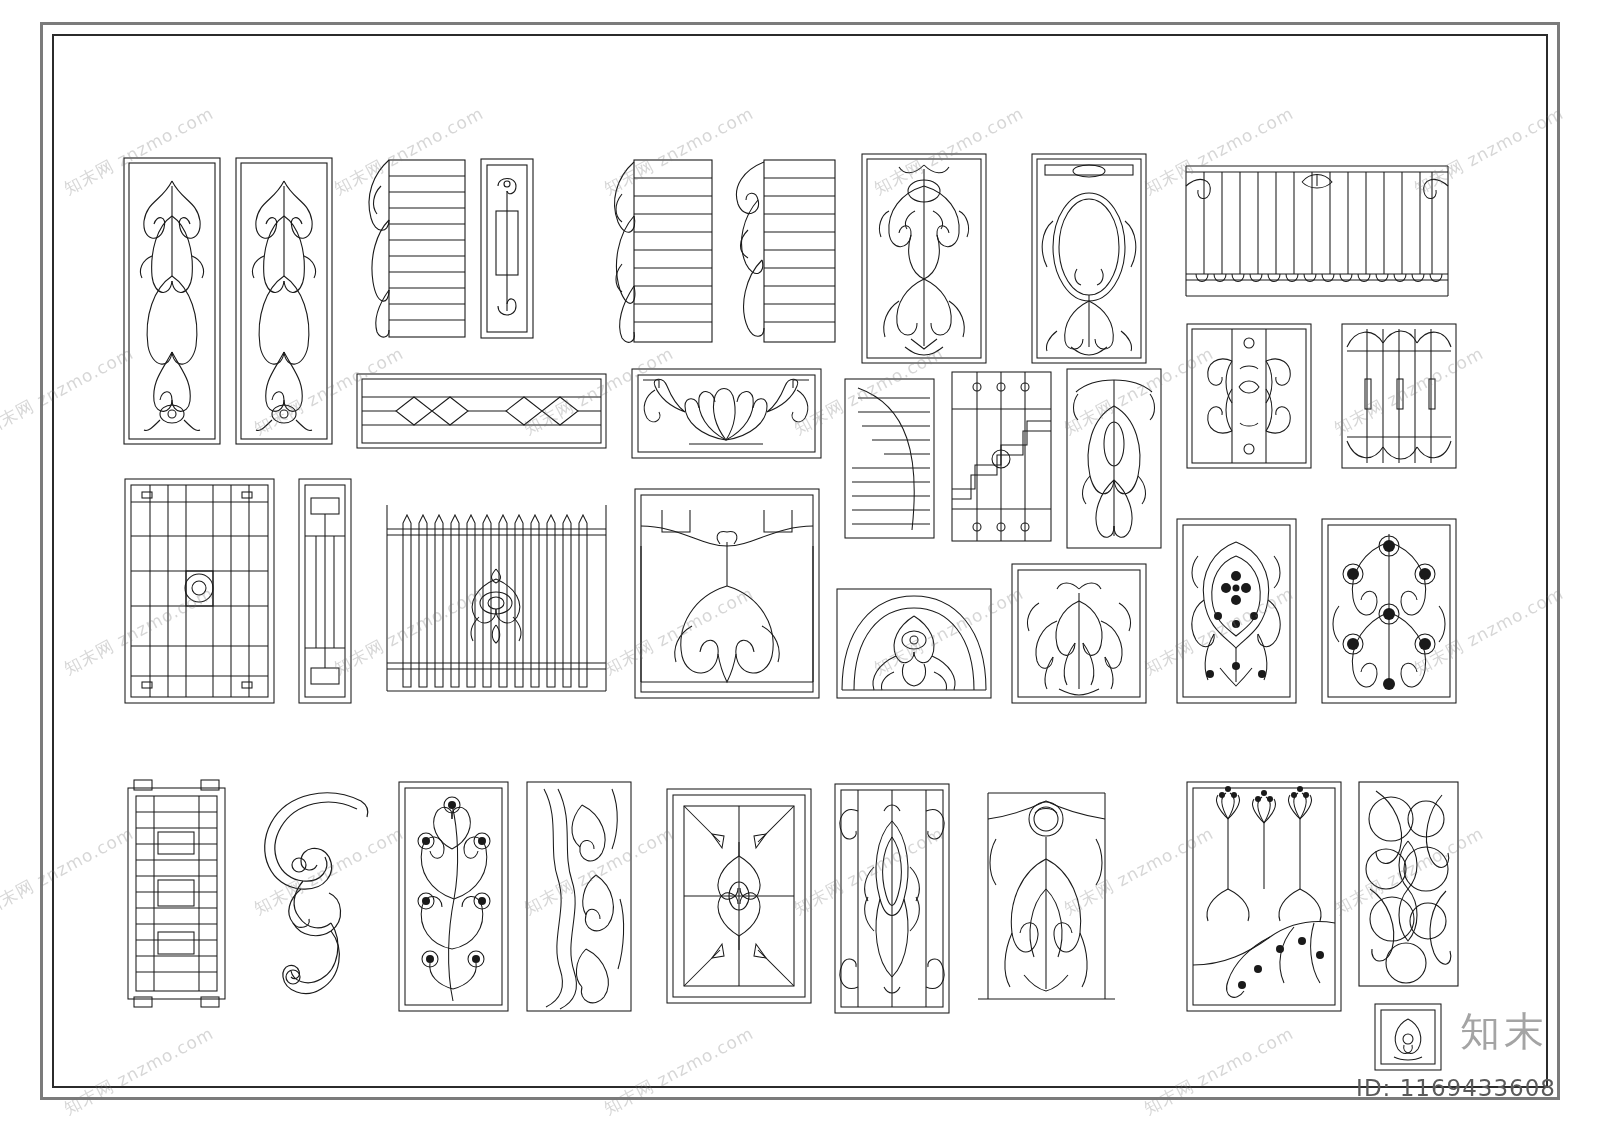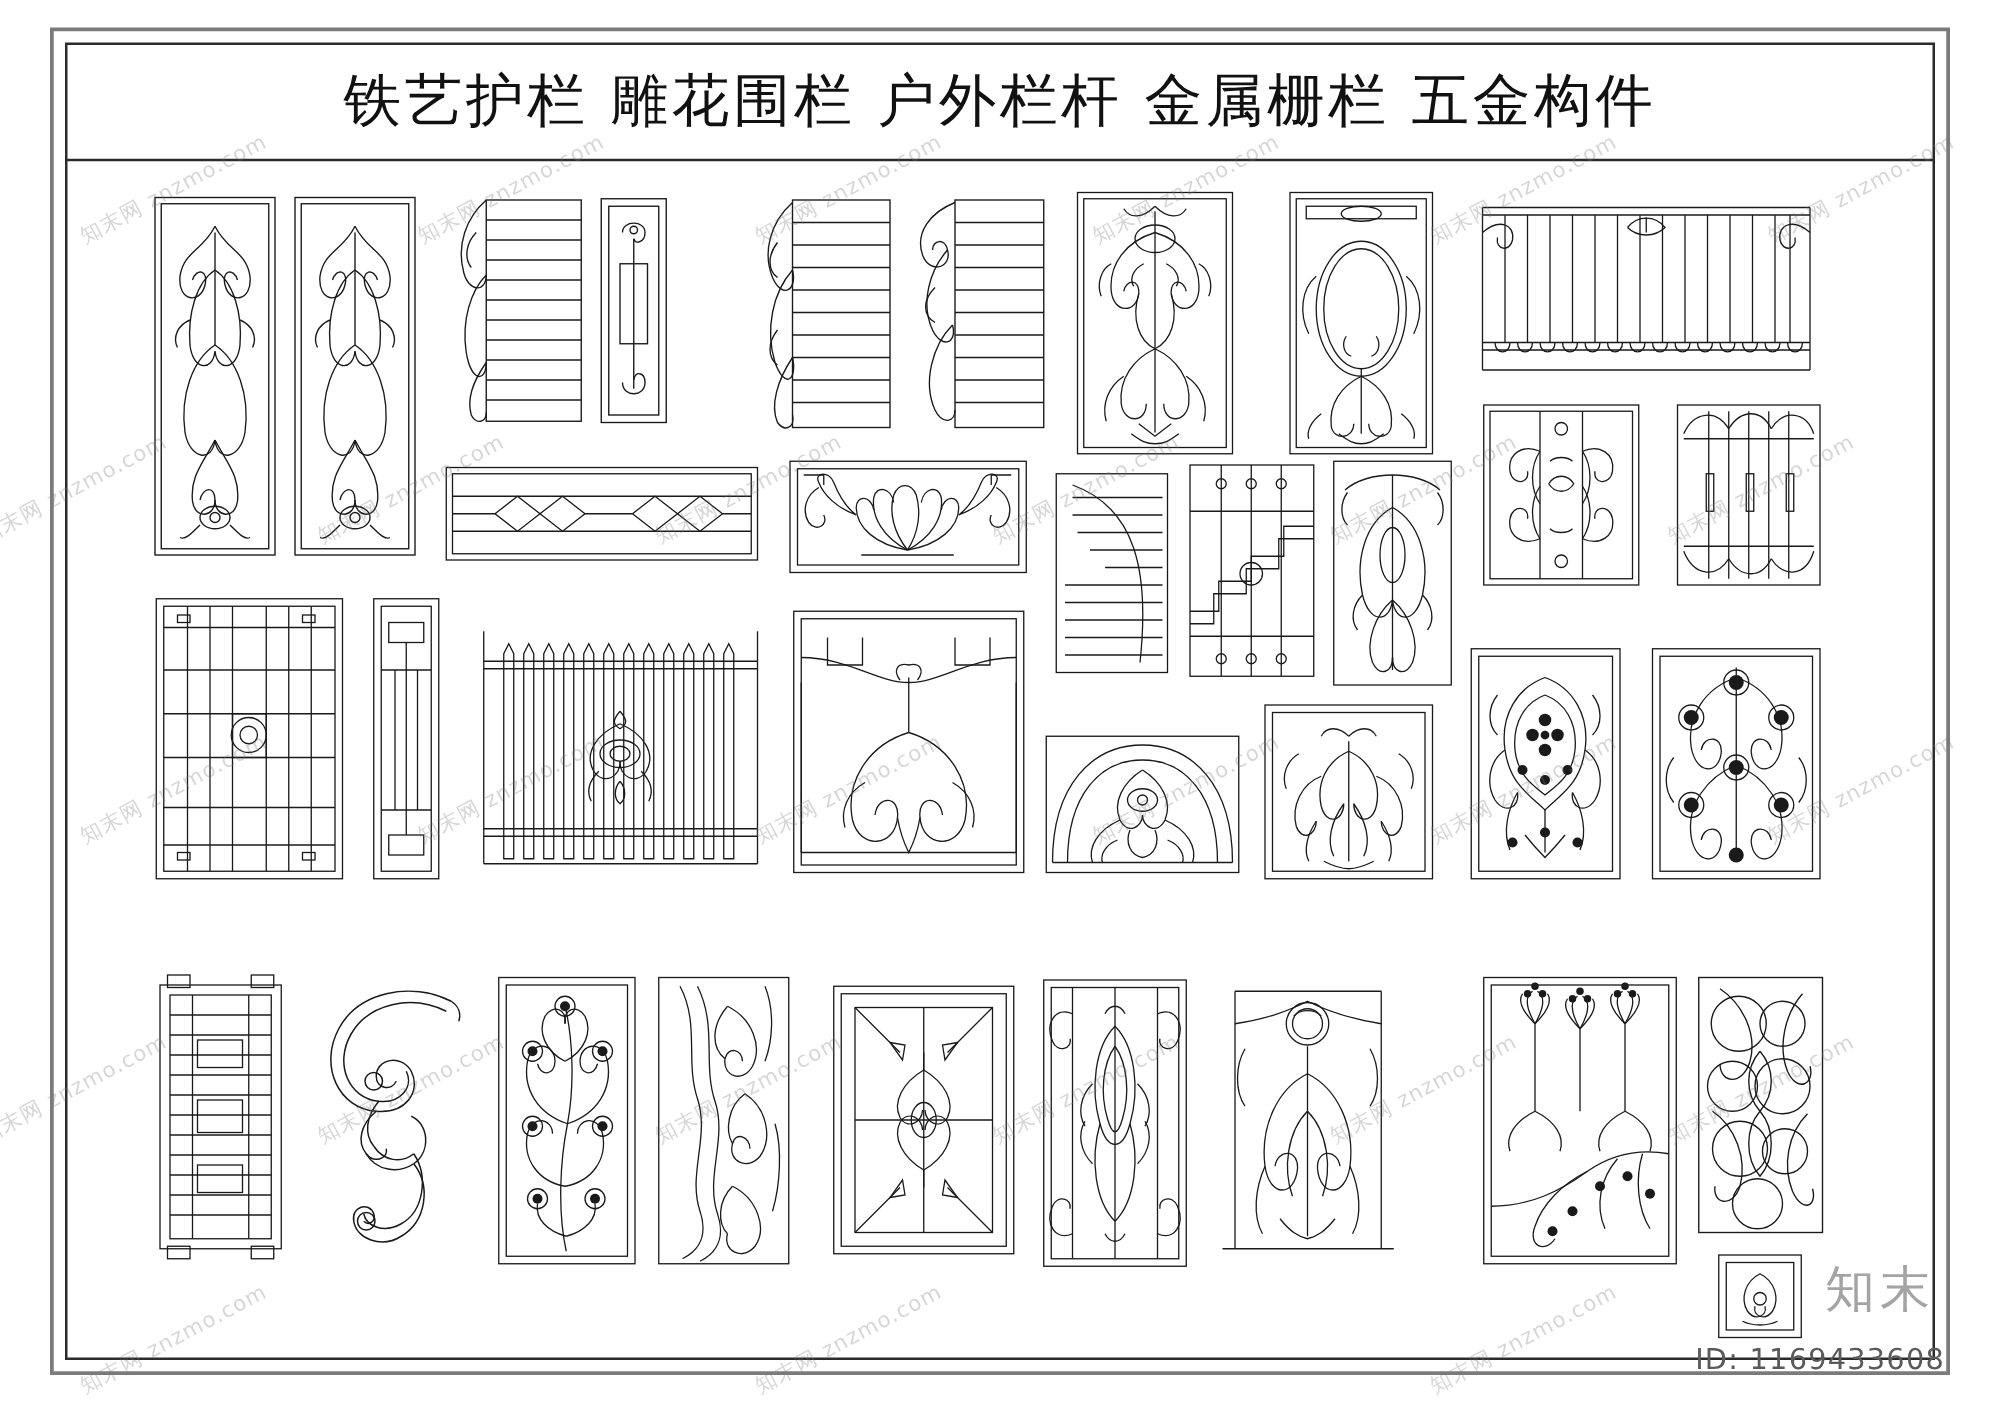--- a/index.html
+++ b/index.html
@@ -105,23 +105,20 @@
   }
 </style>
 </head>
 <body>
 
 <div class="sheet">
 
   <div class="frame-outer"></div>
   <div class="frame-inner"></div>
 
-  <div class="title-bar">
-    <div class="title-text">铁艺护栏 雕花围栏 户外栏杆 金属栅栏 五金构件</div>
-  </div>
 
   <div class="canvas">
 
     <div class="panel" style="left:68px; top:25px; width:100px; height:290px;">
       <svg viewBox="0 0 100 290" stroke="#1a1a1a" fill="none" stroke-width="1.1">
         <rect x="2" y="2" width="96" height="286"></rect>
         <rect x="7" y="7" width="86" height="276"></rect>
         <path d="M50 25 C40 45 25 45 22 65 C20 85 38 88 42 72 C45 60 35 58 32 68"></path>
         <path d="M50 25 C60 45 75 45 78 65 C80 85 62 88 58 72 C55 60 65 58 68 68"></path>
         <path d="M50 30 L50 120"></path>

